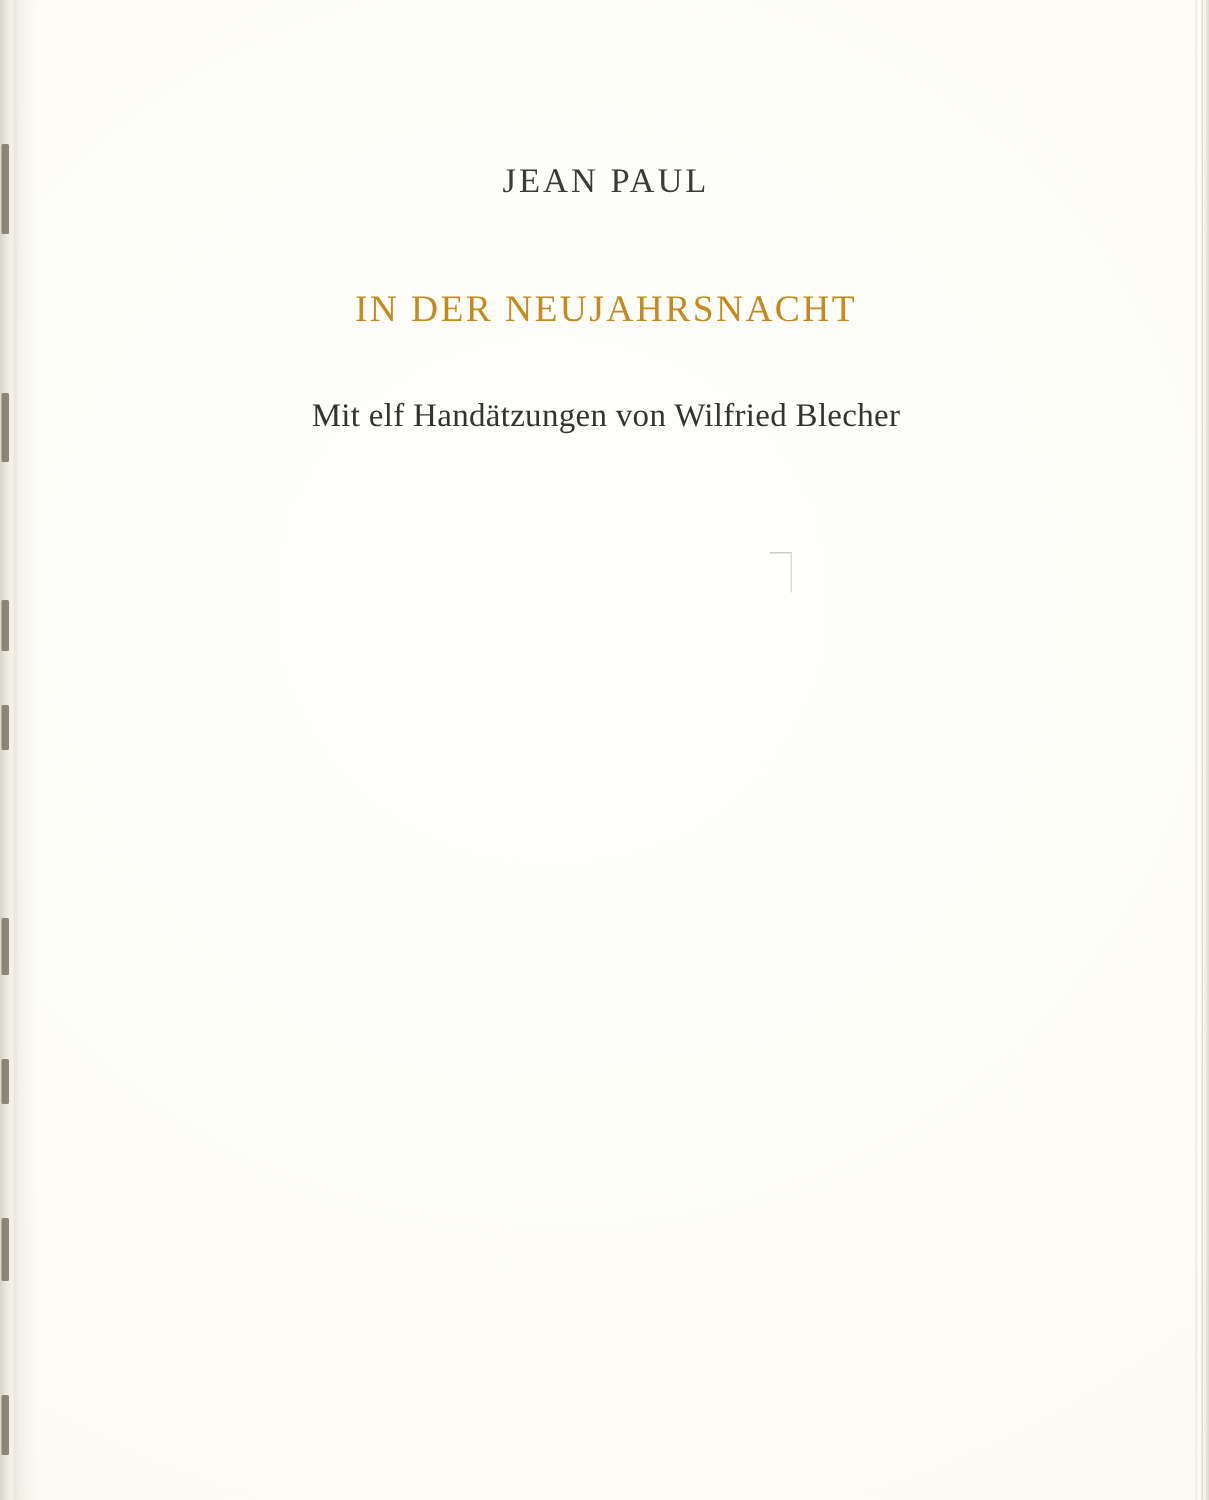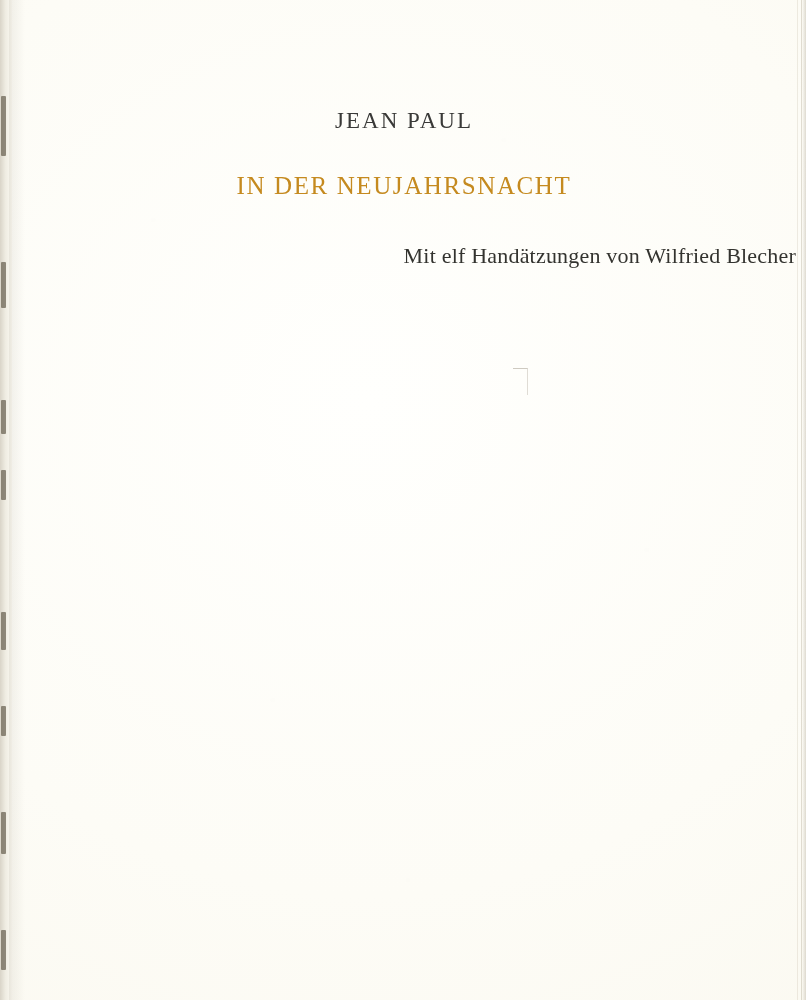--- a/index.html
+++ b/index.html
@@ -116,29 +116,28 @@
   }
 
   .title-line {
     color: #c58a1f;
     font-size: 25px;
     letter-spacing: 1.6px;
     text-transform: uppercase;
     font-family: "Liberation Serif", serif;
   }
   .title-1 { margin-top: 47px; }
-  .title-2 { margin-top: 38px; }
+  .title-2 { margin-top: 59px; }
 
   .subtitle {
     margin-top: 43px;
     font-size: 22px;
     color: #33332f;
     letter-spacing: 0.2px;
     font-family: "Liberation Serif", serif;
-    text-align: right;
   }
 </style>
 </head>
 <body>
 
 <div class="page">
 
   <div class="paper">
     <div class="grain"></div>
   </div>

